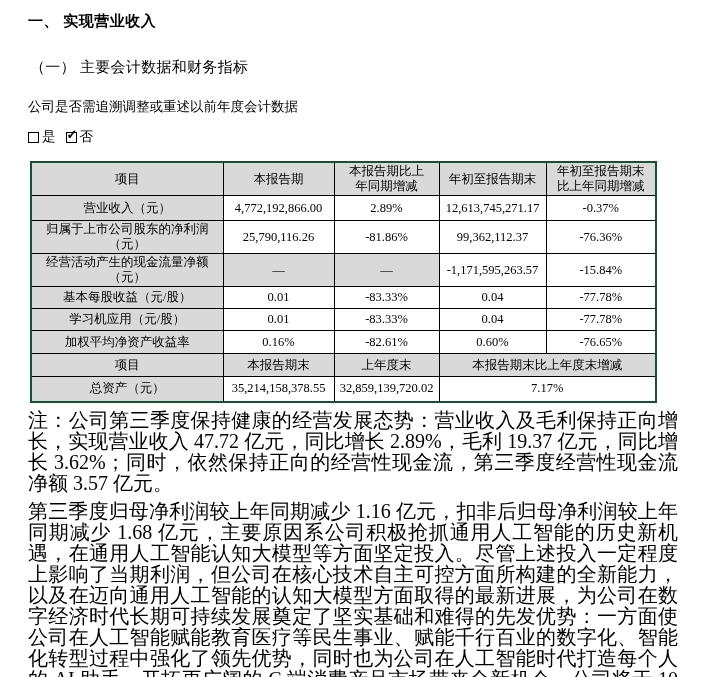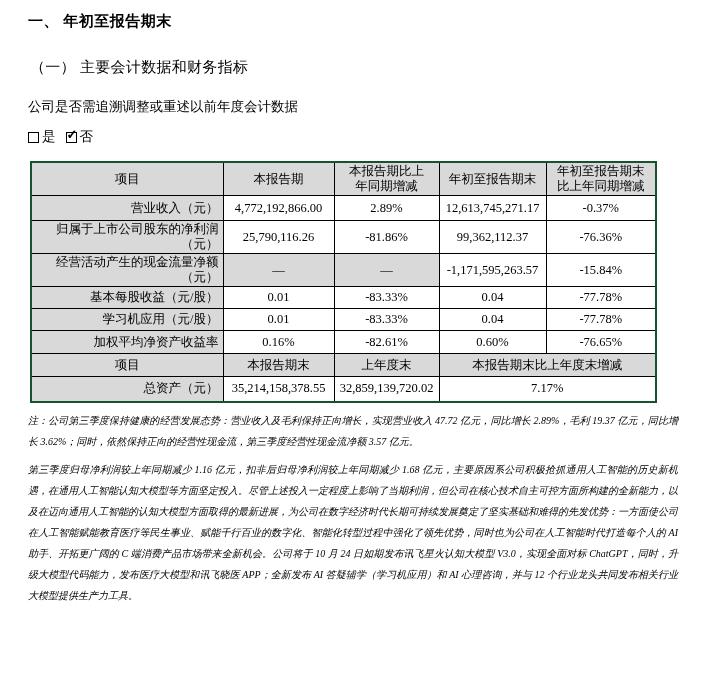--- a/index.html
+++ b/index.html
@@ -46,37 +46,37 @@
   }
   table.fin th, table.fin td {
     border: 1px solid #000;
     font-weight: normal;
     font-size: 12.5px; line-height: 15px;
     padding: 1px 4px;
     overflow: hidden;
   }
   table.fin th { text-align: center; padding: 1px 9px; }
   .gray { background: #d9d9d9; }
-  td.label { text-align: right; padding: 1px 4px 1px 5px; }
+  td.label { text-align: center; padding: 1px 4px 1px 5px; }
   td.num { text-align: center; padding-right: 4px; }
   td.dash { text-align: center; }
 
   .notes { margin-top: 7px; width: 650px; }
   .notes p {
-    font-size: 10px; line-height: 21px;
-    text-align: justify; margin: 0; font-style: italic;
+    font-size: 20px; line-height: 21px;
+    text-align: justify; margin: 0;
   }
   .notes p + p { margin-top: 7px; }
 </style>
 </head>
 <body>
 
 <div class="doc">
 
-  <h1 class="title">一、 年初至报告期末</h1>
+  <h1 class="title">一、 实现营业收入</h1>
 
   <h2 class="subtitle">（一） 主要会计数据和财务指标</h2>
 
   <p class="question">公司是否需追溯调整或重述以前年度会计数据</p>
 
   <div class="checkline">
     <span class="cb-pair">
       <span class="cb">
           <span class="tick"></span>
         </span>

